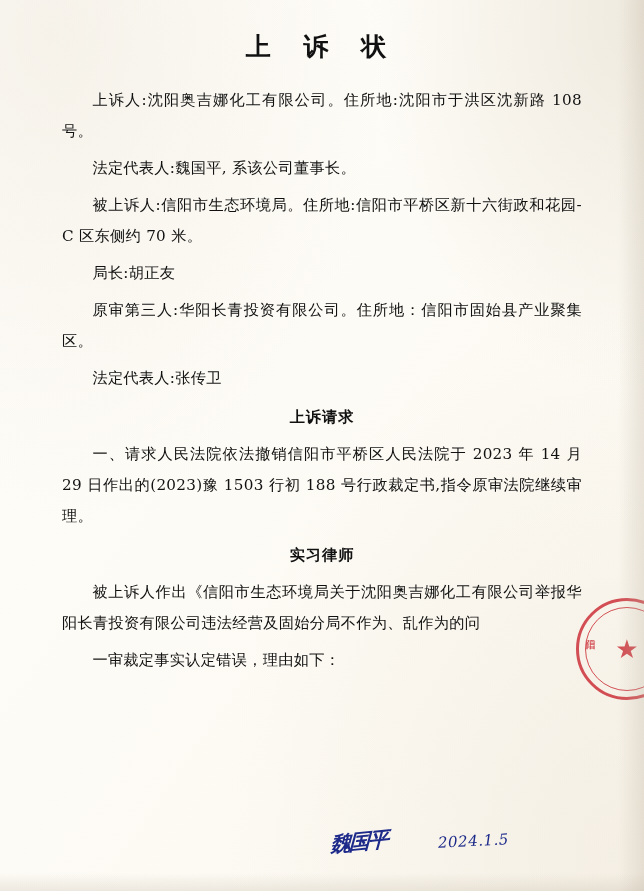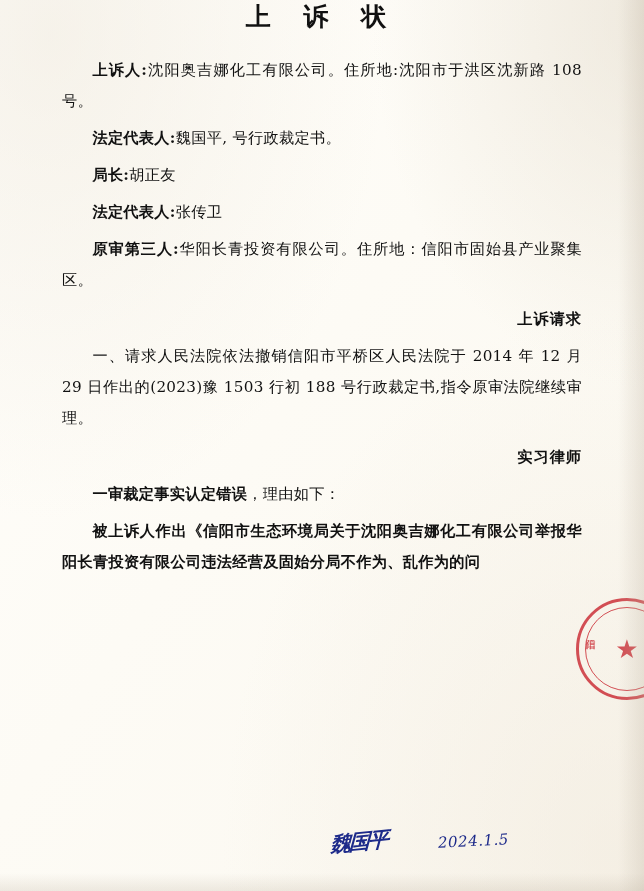--- a/index.html
+++ b/index.html
@@ -37,36 +37,37 @@
     position: absolute;
     left: 62px;
     top: 0;
     width: 520px;
   }
   .doc-title {
     text-align: center;
     font-size: 25px;
     font-weight: bold;
     letter-spacing: 12px;
+    margin-top: 30px;
     margin-bottom: 22px;
     font-family: "DejaVu Serif", "Liberation Serif", serif;
   }
   .para {
     font-size: 15.2px;
     line-height: 31px;
     text-indent: 2em;
     margin: 0 0 6px 0;
     text-align: justify;
     letter-spacing: 0.3px;
   }
   .lead {
-    font-weight: bold;
+    font-weight: normal;
   }
   .center-head {
-    text-align: right;
+    text-align: center;
     font-size: 15.2px;
     font-weight: bold;
     line-height: 31px;
     margin: 8px 0 6px 0;
     text-indent: 0;
     letter-spacing: 1px;
   }
   .sig-row {
     position: absolute;
     left: 330px;
@@ -154,39 +155,40 @@
 <body>
 
 <div class="page">
   <div class="paper-tint"></div>
 
   <div class="content">
     <div class="doc-title">上 诉 状</div>
 
     <p class="para"><span class="lead">上诉人:</span><span>沈阳奥吉娜化工有限公司。住所地:沈阳市于洪区沈新路 108 号。</span></p>
 
-    <p class="para"><span class="lead">法定代表人:</span><span>魏国平, 号行政裁定书。</span></p>
-
-
+    <p class="para"><span class="lead">法定代表人:</span><span>魏国平, 系该公司董事长。</span></p>
+
+
+    <p class="para"><span class="lead">被上诉人:</span><span>信阳市生态环境局。住所地:信阳市平桥区新十六街政和花园-C 区东侧约 70 米。</span></p>
 
     <p class="para"><span class="lead">局长:</span><span>胡正友</span></p>
 
+    <p class="para"><span class="lead">原审第三人:</span><span>华阳长青投资有限公司。住所地：信阳市固始县产业聚集区。</span></p>
+
     <p class="para"><span class="lead">法定代表人:</span><span>张传卫</span></p>
 
-    <p class="para"><span class="lead">原审第三人:</span><span>华阳长青投资有限公司。住所地：信阳市固始县产业聚集区。</span></p>
-
     <div class="center-head">上诉请求</div>
 
-    <p class="para">一、请求人民法院依法撤销信阳市平桥区人民法院于 2014 年 12 月 29 日作出的(2023)豫 1503 行初 188 号行政裁定书,指令原审法院继续审理。</p>
+    <p class="para">一、请求人民法院依法撤销信阳市平桥区人民法院于 2023 年 14 月 29 日作出的(2023)豫 1503 行初 188 号行政裁定书,指令原审法院继续审理。</p>
 
     <div class="center-head">实习律师</div>
 
+    <p class="para"><span class="lead">被上诉人作出《信阳市生态环境局关于沈阳奥吉娜化工有限公司举报华阳长青投资有限公司违法经营及固始分局不作为、乱作为的问</span><span></span></p>
+
     <p class="para"><span class="lead">一审裁定事实认定错误</span><span>，理由如下：</span></p>
-
-    <p class="para"><span class="lead">被上诉人作出《信阳市生态环境局关于沈阳奥吉娜化工有限公司举报华阳长青投资有限公司违法经营及固始分局不作为、乱作为的问</span><span></span></p>
   </div>
 
   <div class="seal">
     <div class="seal-inner"></div>
     <div class="seal-star">★</div>
     <div class="seal-text">信阳</div>
   </div>
 
   <div class="sig-row">
     <div class="signature">魏国平</div>

